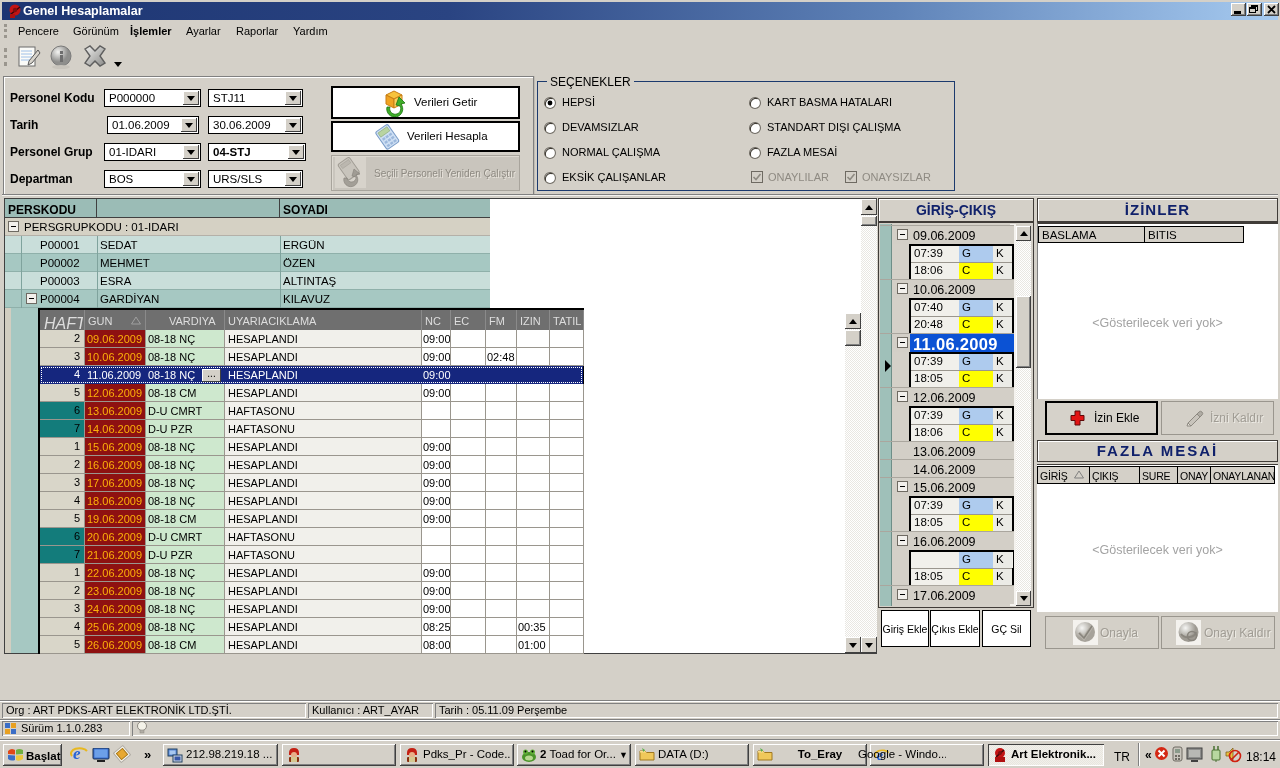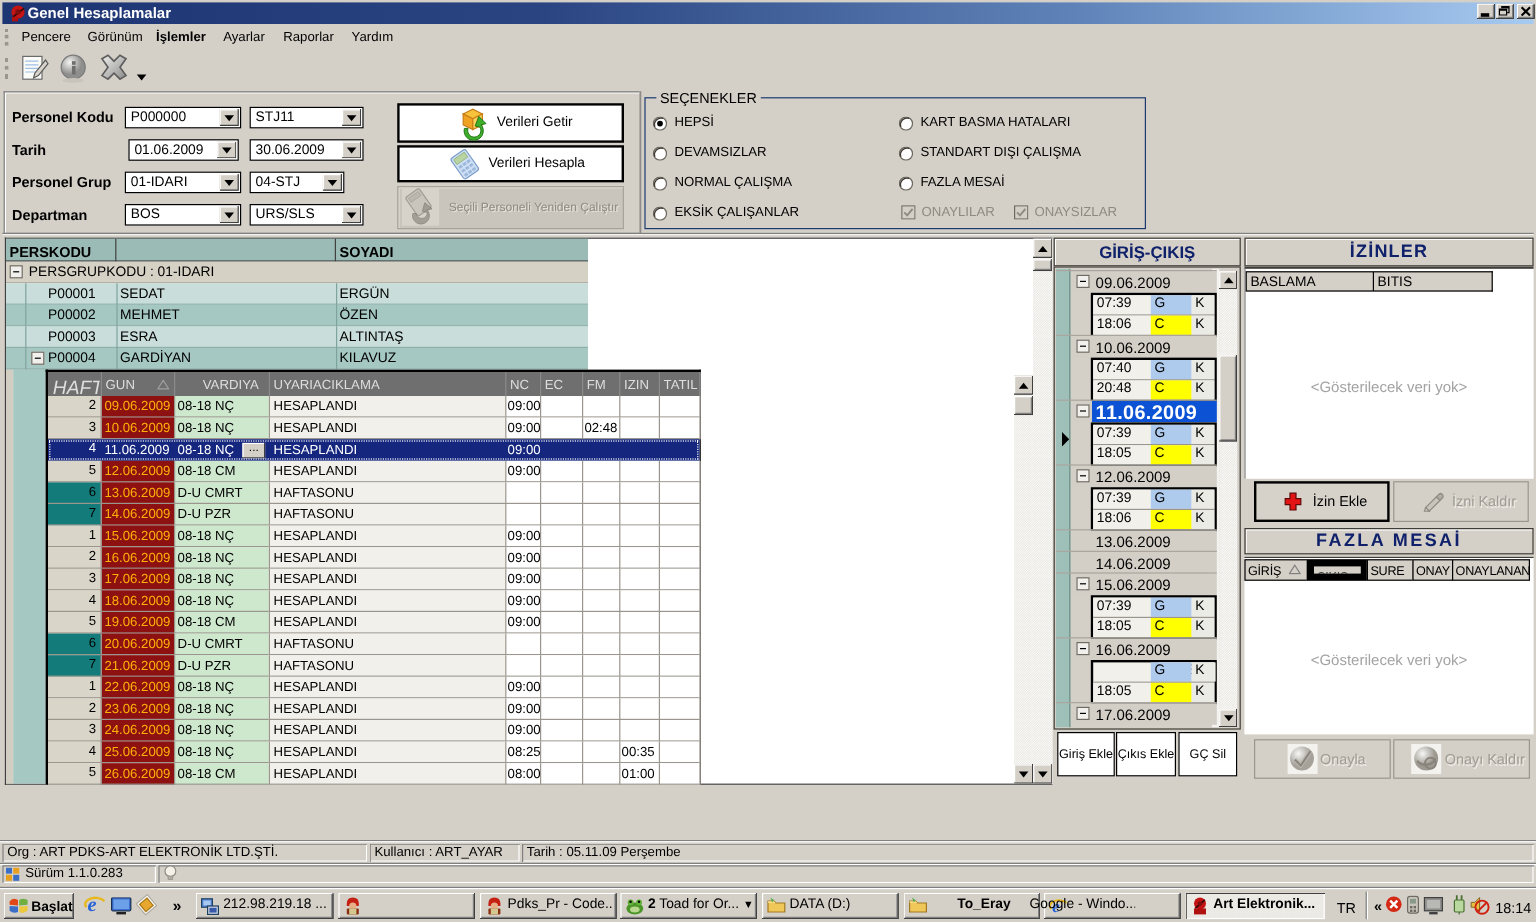--- a/index.html
+++ b/index.html
@@ -108,21 +108,21 @@
     <span class="ab">
       <span class="tri-dn"></span>
     </span>
   </div>
 <div class="a combo" style="left:104px;top:143px;width:97px;height:18px;">
     <span class="tx">01-IDARI</span>
     <span class="ab">
       <span class="tri-dn"></span>
     </span>
   </div>
-<div class="a combo" style="left:208px;top:143px;width:79px;height:18px;">
+<div class="a combo" style="left:208px;top:143px;width:98px;height:18px;font-weight:bold;">
     <span class="tx">04-STJ</span>
     <span class="ab">
       <span class="tri-dn"></span>
     </span>
   </div>
 <div class="a combo" style="left:104px;top:170px;width:97px;height:18px;">
     <span class="tx">BOS</span>
     <span class="ab">
       <span class="tri-dn"></span>
     </span>
@@ -778,21 +778,21 @@
     <path d="M2 14 L11 5 L14 8 L5 17 Z" fill="#c8c4bc" stroke="#8e8a82"></path>
     <path d="M11 5 L13 3 A1.5 1.5 0 0 1 16 6 L14 8 Z" fill="#b0aca4" stroke="#8e8a82"></path>
     <path d="M2 14 L1 17 L5 17 Z" fill="#e8e4dc" stroke="#8e8a82"></path>
   </svg>
 <div class="a" style="left:1210px;top:411px;font-size:12px;color:#a09c94;text-shadow:1px 1px 0 #eceae4;">İzni Kaldır</div>
 
 <div class="a" style="left:1037px;top:440px;width:241px;height:22px;background:#D4D0C8;border:1px solid #403c38;box-shadow:inset 1px 1px 0 #fff;"></div>
 <div class="a" style="left:1037px;top:442px;width:241px;text-align:center;font-size:15px;font-weight:bold;color:#10216b;letter-spacing:2px;">FAZLA MESAİ</div>
 <div class="a" style="left:1037px;top:464px;width:241px;height:148px;background:#fff;border-top:1px solid #403c38;"></div>
 <div class="a" style="left:1037px;top:466px;width:53px;height:18px;background:#d4d0c8;border:1px solid #000;font-size:10.5px;letter-spacing:-0.2px;padding:3px 0 0 2px;white-space:nowrap;overflow:hidden;">GİRİŞ</div>
-<div class="a" style="left:1089px;top:466px;width:51px;height:18px;background:#d4d0c8;border:6px solid #000000;font-size:10.5px;letter-spacing:-0.2px;padding:3px 0 0 2px;white-space:nowrap;overflow:hidden;">ÇIKIŞ</div>
+<div class="a" style="left:1089px;top:466px;width:51px;height:18px;background:#d4d0c8;border:1px solid #000000;font-size:10.5px;letter-spacing:-0.2px;padding:3px 0 0 2px;white-space:nowrap;overflow:hidden;">ÇIKIŞ</div>
 <div class="a" style="left:1139px;top:466px;width:39px;height:18px;background:#d4d0c8;border:1px solid #000;font-size:10.5px;letter-spacing:-0.2px;padding:3px 0 0 2px;white-space:nowrap;overflow:hidden;">SURE</div>
 <div class="a" style="left:1177px;top:466px;width:34px;height:18px;background:#d4d0c8;border:1px solid #000;font-size:10.5px;letter-spacing:-0.2px;padding:3px 0 0 2px;white-space:nowrap;overflow:hidden;">ONAY</div>
 <div class="a" style="left:1210px;top:466px;width:65px;height:18px;background:#d4d0c8;border:1px solid #000;font-size:10.5px;letter-spacing:-0.2px;padding:3px 0 0 2px;white-space:nowrap;overflow:hidden;">ONAYLANAN</div>
 <svg class="a" style="left:1074px;top:470px" width="10" height="9">
     <path d="M5 1 L9.5 8 L0.5 8 Z" fill="none" stroke="#808080"></path>
   </svg>
 <div class="a" style="left:1037px;top:543px;width:241px;text-align:center;font-size:12.5px;color:#a3a3a3;">&lt;Gösterilecek veri yok&gt;</div>
 
 <div class="a" style="left:1045px;top:616px;width:114px;height:33px;background:#d4d0c8;border:1px solid #9a968e;"></div>
 <div class="a" style="left:1073px;top:620px;width:25px;height:25px;background:#f4f2ee;"></div>

